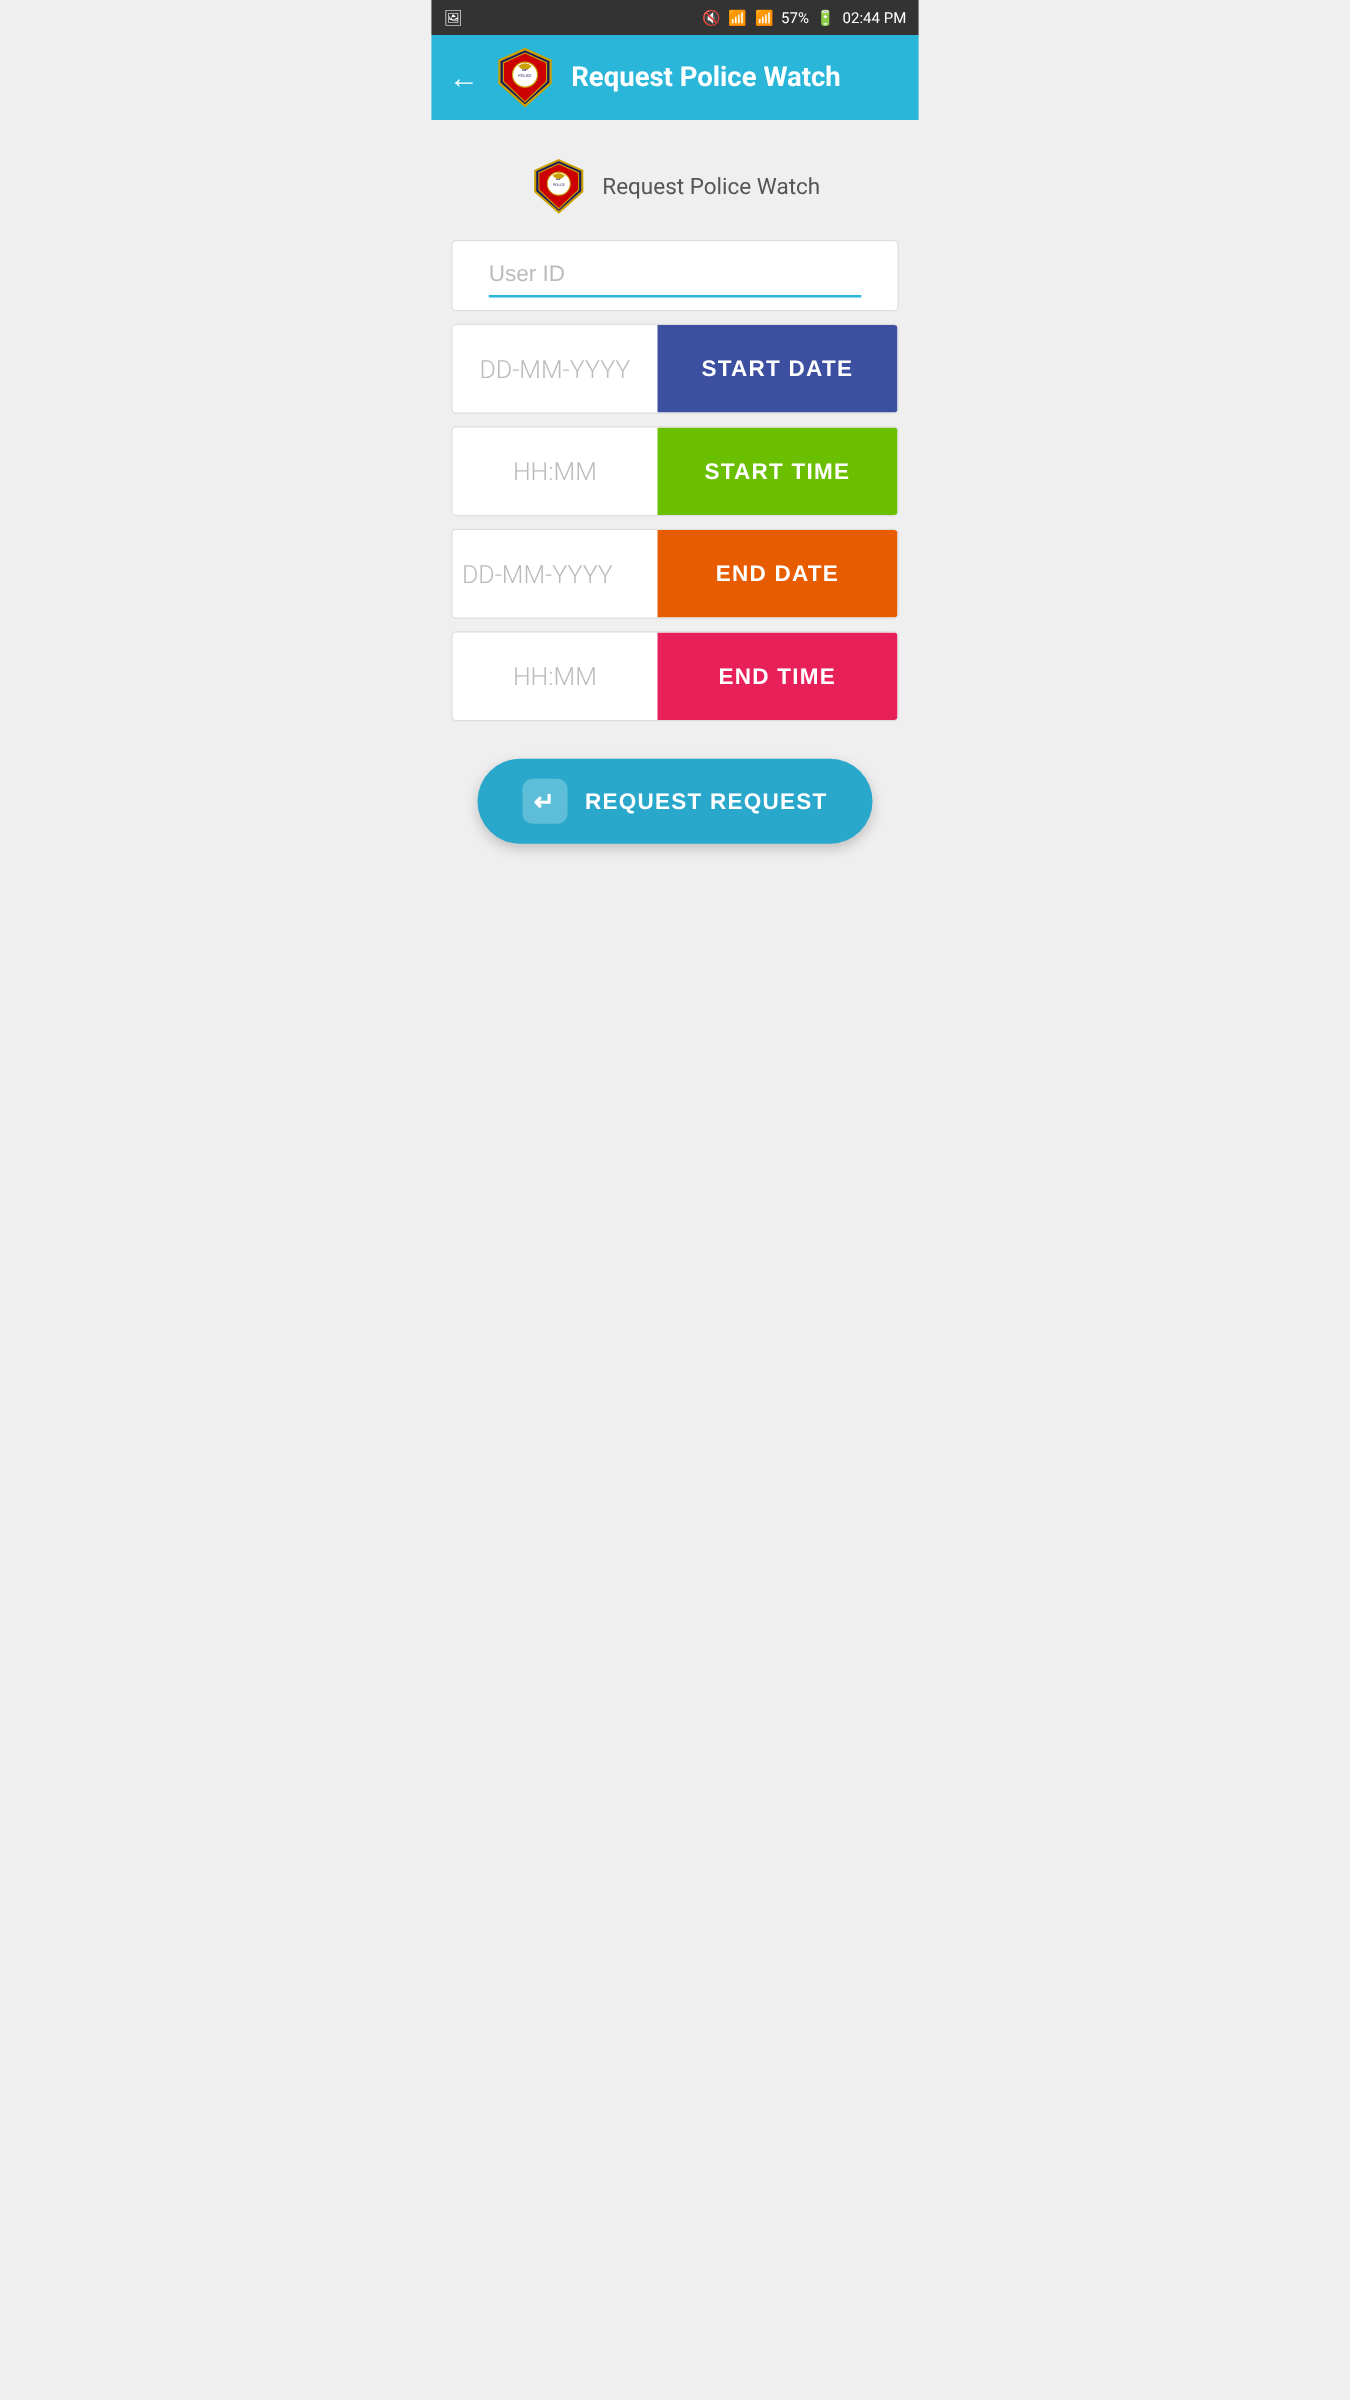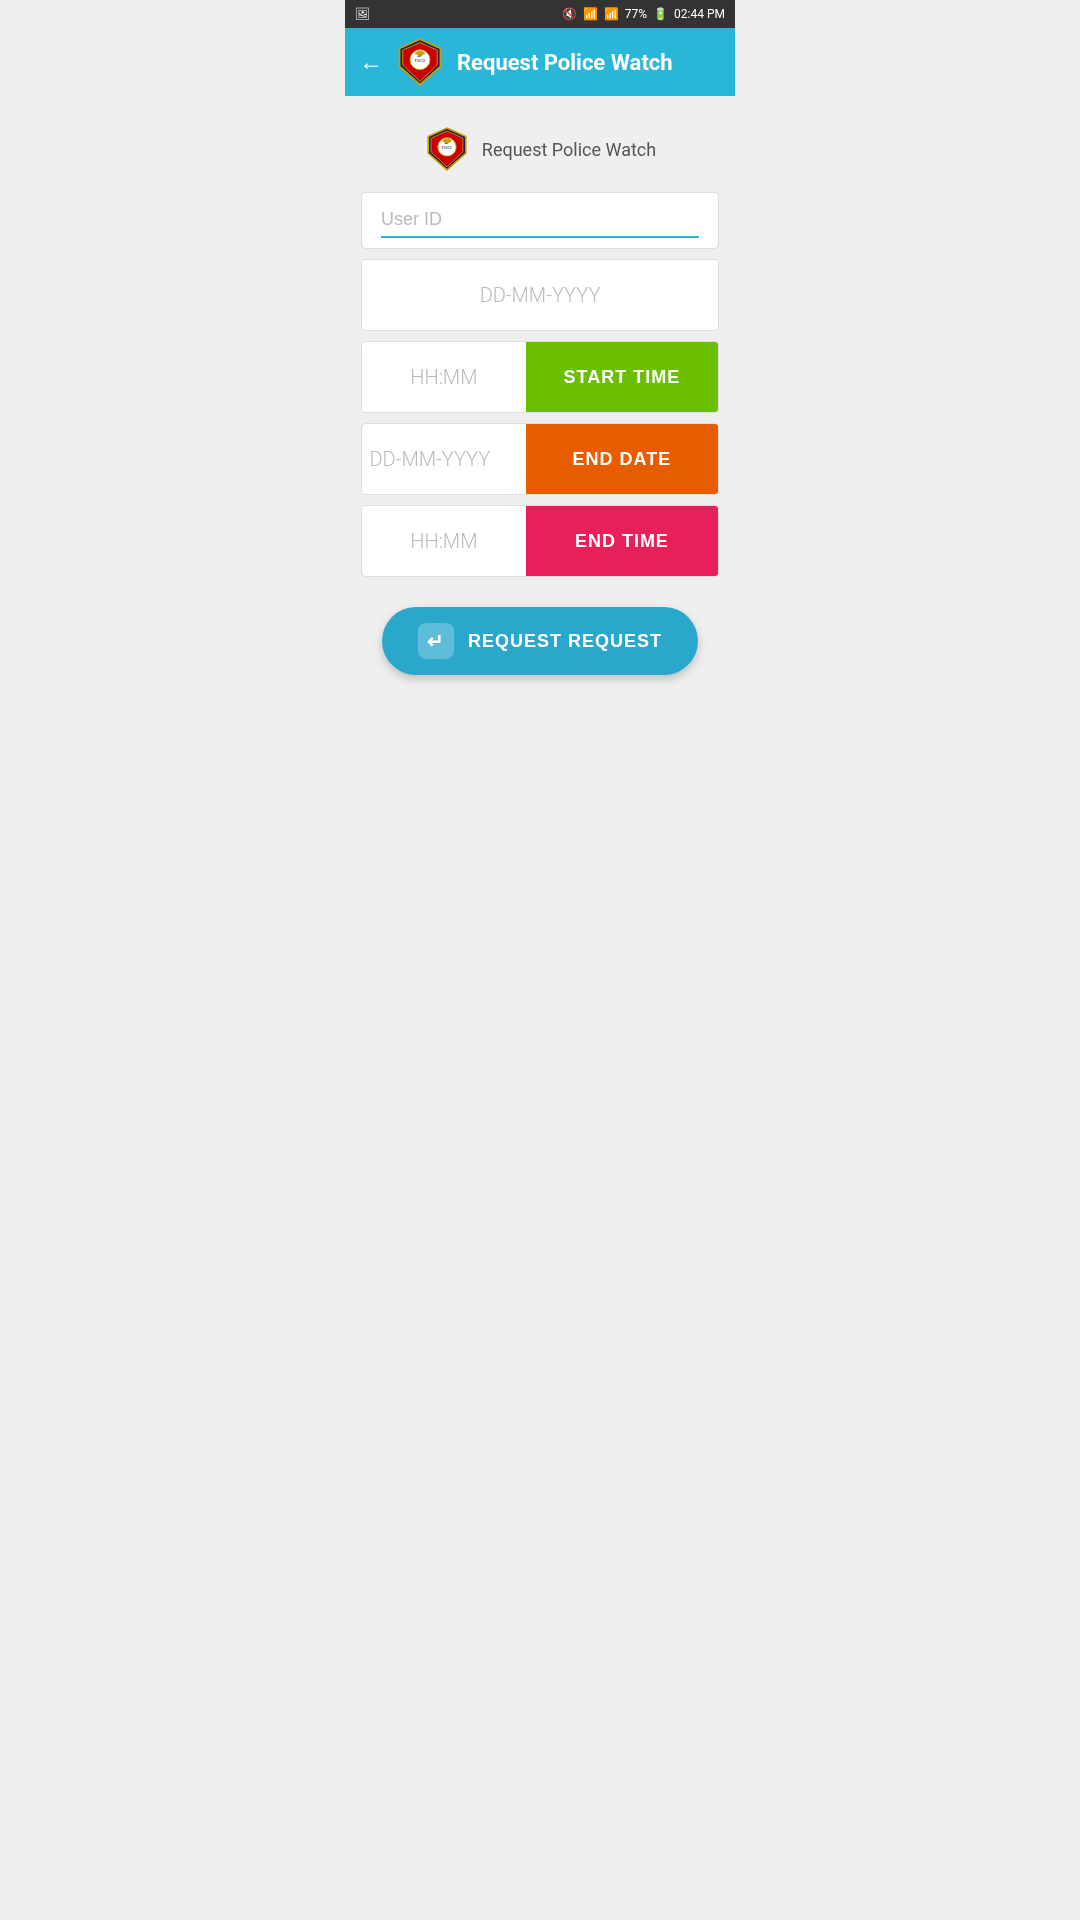--- a/index.html
+++ b/index.html
@@ -77,21 +77,21 @@
       color: #555;
     }
 
     
     .input-card {
       background: #fff;
       border: 1px solid #ddd;
       border-radius: 4px;
       width: 100%;
       margin-bottom: 10px;
-      padding: 10px 19px;
+      padding: 10px 29px;
     }
     .user-id-input {
       border: none;
       border-bottom: 2px solid #29b6d8;
       outline: none;
       width: 100%;
       font-size: 18px;
       color: #888;
       padding: 6px 0;
       background: transparent;
@@ -170,21 +170,21 @@
 <body>
 
 <div class="status-bar">
   <div class="status-left">
     <span>🖼</span>
   </div>
   <div class="status-right">
     <span>🔇</span>
     <span>📶</span>
     <span>📶</span>
-    <span>77%</span>
+    <span>57%</span>
     <span>🔋</span>
     <span>02:44 PM</span>
   </div>
 </div>
 
 <div class="app-bar">
   <span class="back-arrow">←</span>
 
   <svg class="app-bar-logo" viewBox="0 0 100 110">
     <polygon points="50,5 95,25 95,65 50,105 5,65 5,25" fill="#1a1a5e" stroke="#c8a000" stroke-width="4"></polygon>
@@ -211,20 +211,21 @@
     </svg>
     <span class="page-header-text">Request Police Watch</span>
   </div>
 
   <div class="input-card">
     <input type="text" class="user-id-input" placeholder="User ID" style="">
   </div>
 
   <div class="row-card">
     <div class="row-card-label">DD-MM-YYYY</div>
+    <button class="row-card-btn btn-start-date">START DATE</button>
   </div>
 
   <div class="row-card">
     <div class="row-card-label">HH:MM</div>
     <button class="row-card-btn btn-start-time">START TIME</button>
   </div>
 
   <div class="row-card">
     <div class="row-card-label">DD-MM-YYYY</div>
     <button class="row-card-btn btn-end-date">END DATE</button>

